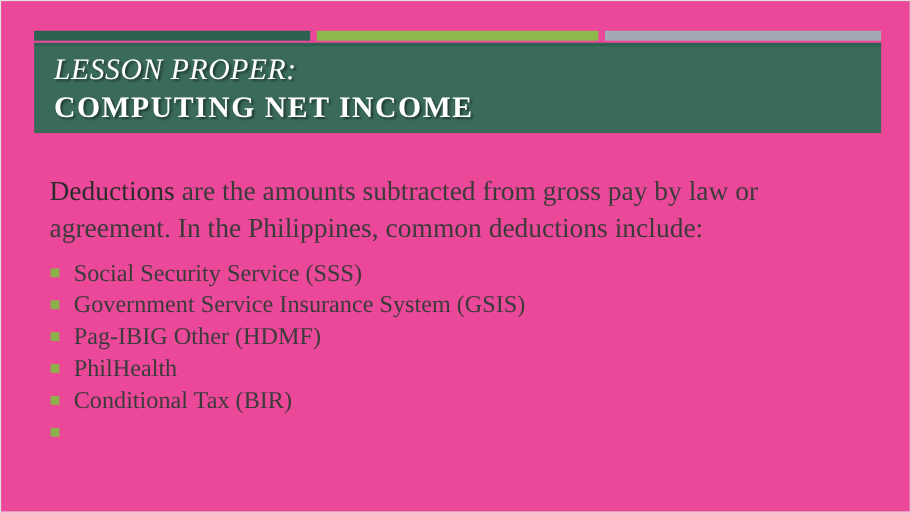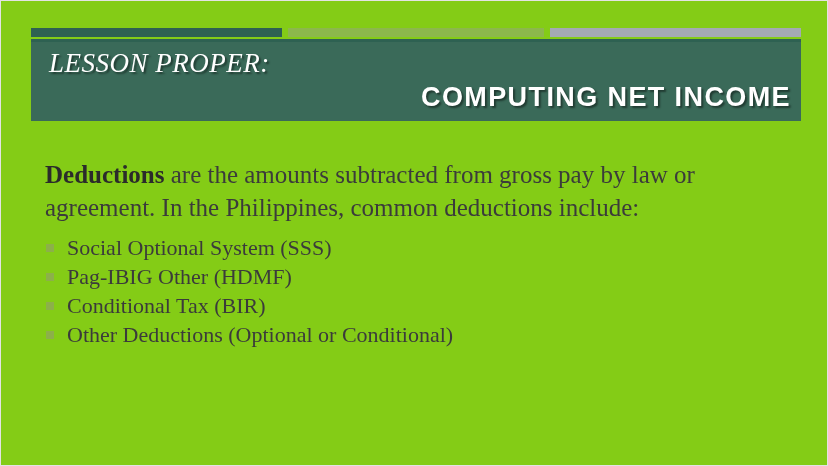--- a/index.html
+++ b/index.html
@@ -12,21 +12,21 @@
     height: 466px;
     font-family: "Liberation Serif", "DejaVu Serif", serif;
     overflow: hidden;
   }
 
   
   .slide {
     position: relative;
     width: 828px;
     height: 466px;
-    background: #84cc16;
+    background: #ec4899;
     box-sizing: border-box;
     border: 1px solid #e3e3e3;
   }
 
   
   .top-rules {
     position: absolute;
     left: 0;
     top: 27px;
     width: 828px;
@@ -63,48 +63,47 @@
     font-style: italic;
     font-weight: normal;
     font-size: 27px;
     line-height: 34px;
     color: #ffffff;
     letter-spacing: 0.5px;
     text-shadow: 2px 2px 2px rgba(0,0,0,0.45);
     white-space: nowrap;
   }
   .title-main {
-    font-family: Liberation Sans, sans-serif;
+    font-family: Liberation Serif, serif;
     font-weight: bold;
     font-size: 27px;
     line-height: 34px;
     color: #ffffff;
     letter-spacing: 1.4px;
     text-shadow: 2px 2px 2px rgba(0,0,0,0.45);
     white-space: nowrap;
-    text-align: right;
   }
 
   
   .body-area {
     position: absolute;
     left: 44px;
     top: 158px;
     right: 30px;
   }
   .lead-paragraph {
     font-family: "Liberation Serif", "DejaVu Serif", serif;
     font-size: 25px;
     line-height: 32.5px;
     color: #3b3b3b;
     margin: 0;
     max-width: 730px;
   }
   .lead-paragraph .lead-strong {
-    font-weight: bold;
+    font-weight: normal;
     color: #2b2b2b;
   }
 
   
   .bullet-list {
     list-style: none;
     margin: 9px 0 0 0;
     padding: 0;
   }
   .bullet-item {
@@ -144,33 +143,37 @@
     </div>
   </div>
 
   <div class="body-area">
 
     <p class="lead-paragraph"><span class="lead-strong">Deductions</span><span> are the amounts subtracted from gross pay by law or agreement. In the Philippines, common deductions include:</span></p>
 
     <ul class="bullet-list">
       <li class="bullet-item">
         <span class="bullet-marker"></span>
-        <span>Social Optional System (SSS)</span>
+        <span>Social Security Service (SSS)</span>
+      </li>
+      <li class="bullet-item">
+        <span class="bullet-marker"></span>
+        <span>Government Service Insurance System (GSIS)</span>
       </li>
       <li class="bullet-item">
         <span class="bullet-marker"></span>
         <span>Pag-IBIG Other (HDMF)</span>
       </li>
       <li class="bullet-item">
         <span class="bullet-marker"></span>
+        <span>PhilHealth</span>
       </li>
       <li class="bullet-item">
         <span class="bullet-marker"></span>
         <span>Conditional Tax (BIR)</span>
       </li>
       <li class="bullet-item">
         <span class="bullet-marker"></span>
-        <span>Other Deductions (Optional or Conditional)</span>
       </li>
     </ul>
 
   </div>
 </div>
 
 </body></html>

